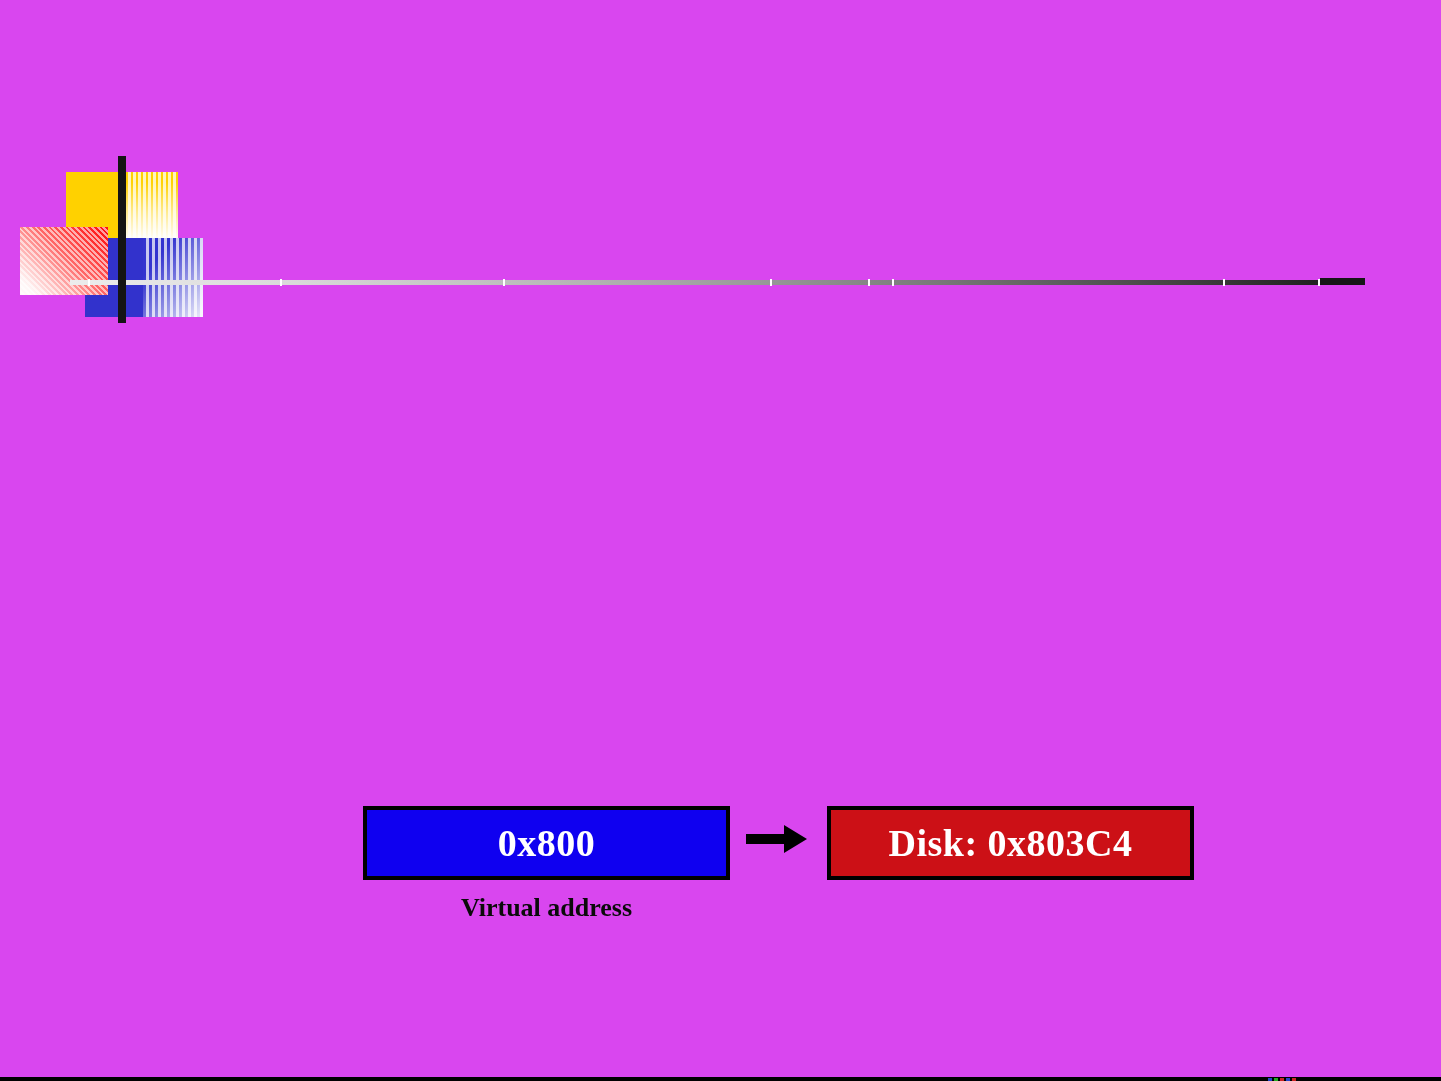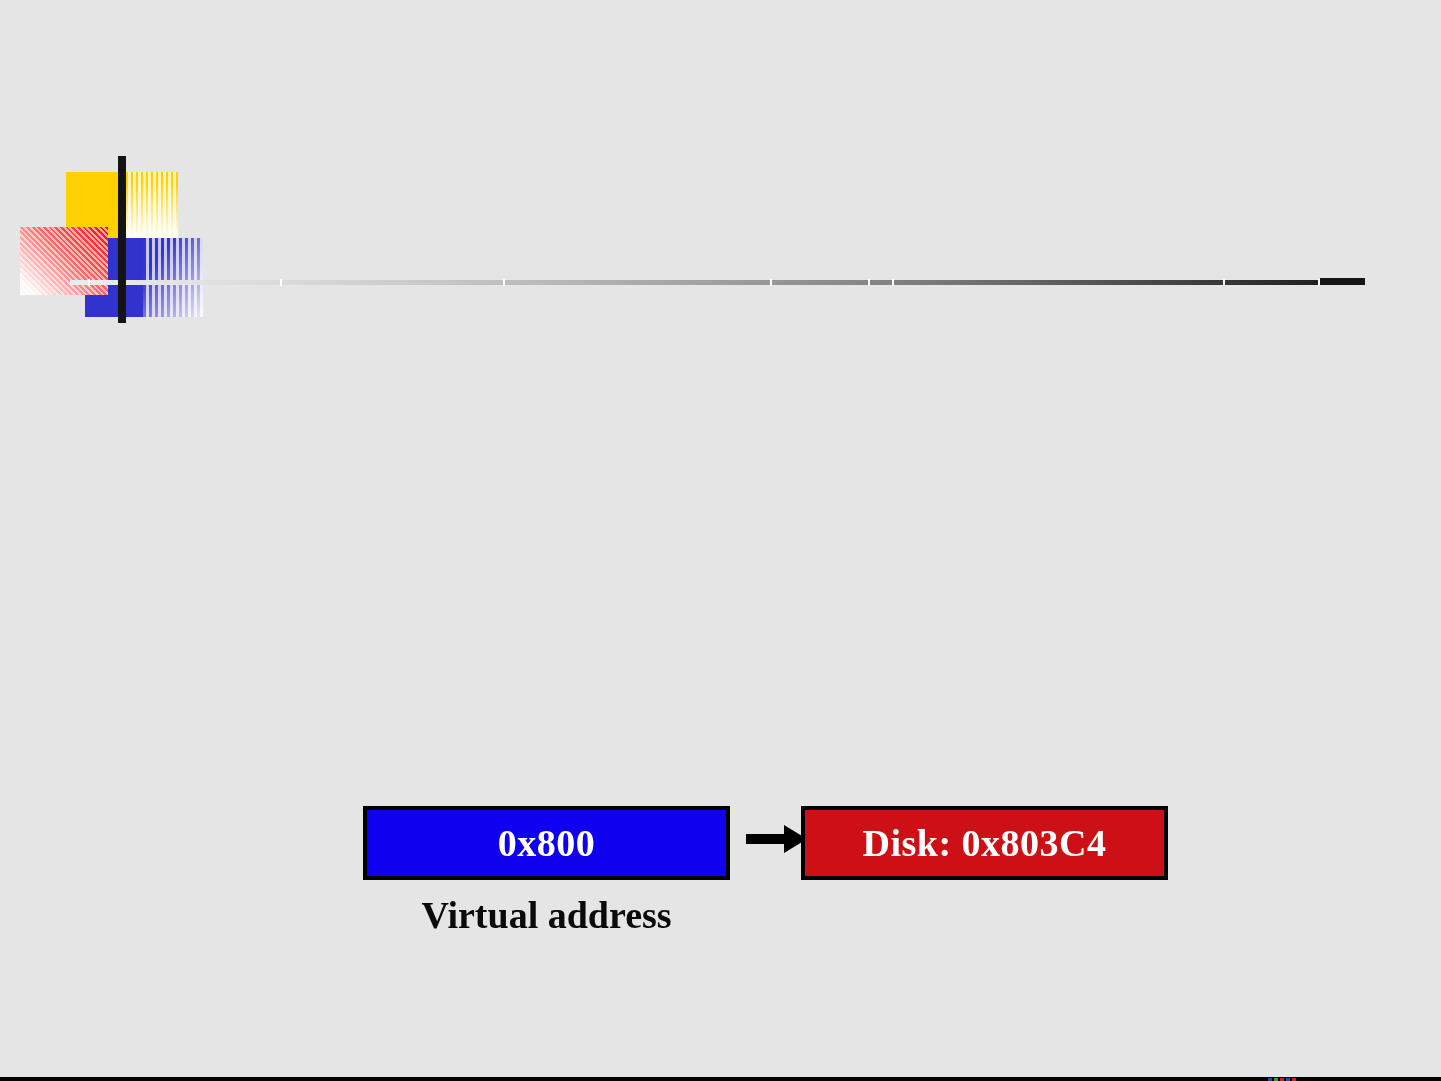--- a/index.html
+++ b/index.html
@@ -1,19 +1,19 @@
 <!DOCTYPE html>
 <html><head>
 <meta charset="utf-8">
 <style>
   html,body{margin:0;padding:0;background:#888;}
   .slide{
     position:relative;
     width:1441px;height:1081px;
-    background:#e5e5e5;
+    background:#d946ef;
     overflow:hidden;
     font-family:"Liberation Serif","DejaVu Serif",serif;
   }
   .abs{position:absolute;}
 
   
   .logo-yellow{
     left:66px;top:172px;width:112px;height:66px;
     background:#ffd100;z-index:1;
   }
@@ -55,25 +55,25 @@
   .addr-box{
     box-sizing:border-box;
     width:367px;height:74px;
     border:4px solid #000;
     color:#fff;
     font-weight:bold;font-size:38px;
     display:flex;align-items:center;justify-content:center;
     letter-spacing:.5px;
   }
   .box-virtual{left:363px;top:806px;background:#0f00f0;}
-  .box-physical{left:801px;top:806px;background:#cc1016;}
+  .box-physical{left:827px;top:806px;background:#cc1016;}
   .addr-label{
     width:367px;top:893px;
     text-align:center;
-    color:#0a0a0a;font-weight:bold;font-size:38px;
+    color:#0a0a0a;font-weight:bold;font-size:26px;
   }
   .label-virtual{left:363px;}
   .label-physical{left:827px;}
   .arrow{left:746px;top:823px;width:62px;height:32px;}
 
   
   .bottom-divider{left:0;top:1077px;width:1441px;height:4px;background:#000;}
   .sliver-dot{top:1078px;width:4px;height:3px;z-index:5;}
 </style>
 </head>

